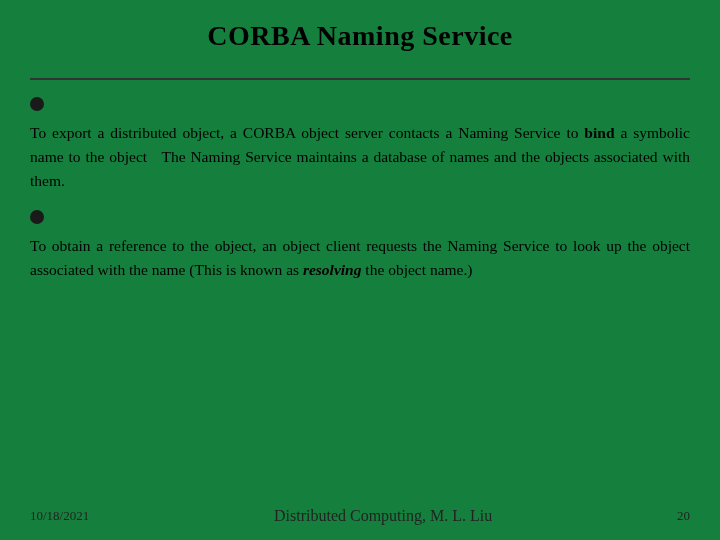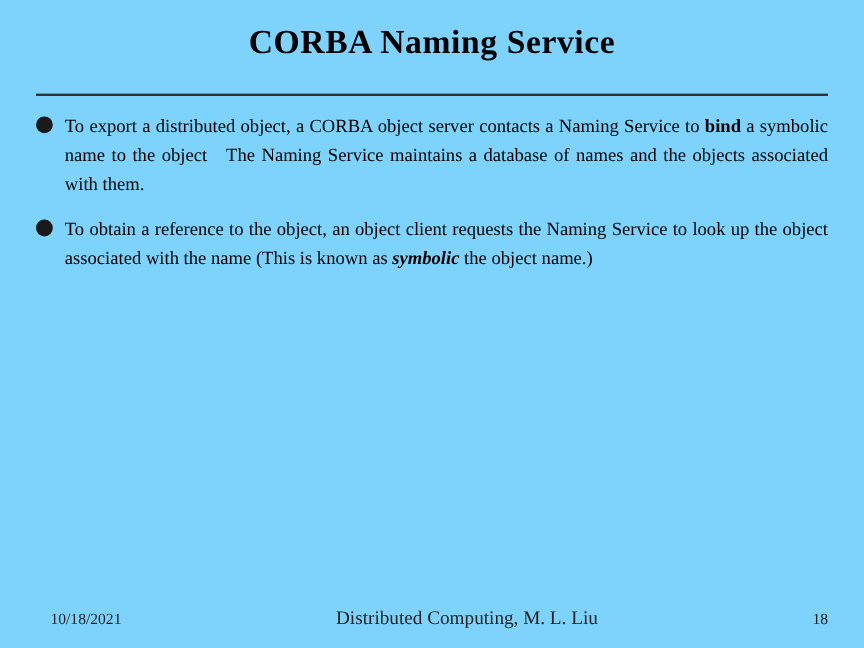--- a/index.html
+++ b/index.html
@@ -12,21 +12,21 @@
       width: 720px;
       height: 540px;
       background: #ffffff;
       font-family: 'Times New Roman', Times, serif;
       overflow: hidden;
     }
 
     .slide {
       width: 720px;
       height: 540px;
-      background: #7dd3fc;
+      background: #15803d;
       display: flex;
       flex-direction: column;
       padding: 20px 30px 15px 30px;
     }
 
     .title-area {
       text-align: center;
       margin-bottom: 18px;
     }
 
@@ -45,21 +45,21 @@
 
     .content {
       flex: 1;
       display: flex;
       flex-direction: column;
       gap: 14px;
     }
 
     .bullet-item {
       display: flex;
-      flex-direction: row;
+      flex-direction: column;
       align-items: flex-start;
       gap: 10px;
     }
 
     .bullet-icon {
       margin-top: 3px;
       flex-shrink: 0;
       width: 14px;
       height: 14px;
       background: #1a1a1a;
@@ -84,21 +84,20 @@
       font-style: italic;
     }
 
     .footer {
       display: flex;
       flex-direction: row;
       justify-content: space-between;
       align-items: center;
       margin-top: 12px;
       padding-top: 5px;
-      margin-left: 12px;
     }
 
     .footer-date {
       font-size: 13px;
       color: #222222;
     }
 
     .footer-title {
       font-size: 16px;
       color: #222222;
@@ -125,26 +124,26 @@
     <div class="bullet-item">
       <span class="bullet-icon"></span>
       <p class="bullet-text">
         To export a distributed object, a CORBA object server contacts a Naming Service to <span class="bold">bind</span> a symbolic name to the object &nbsp; The Naming Service maintains a database of names and the objects associated with them.
       </p>
     </div>
 
     <div class="bullet-item">
       <span class="bullet-icon"></span>
       <p class="bullet-text">
-        To obtain a reference to the object, an object client requests the Naming Service to look up the object associated with the name (This is known as <span class="bold-italic">symbolic</span> the object name.)
+        To obtain a reference to the object, an object client requests the Naming Service to look up the object associated with the name (This is known as <span class="bold-italic">resolving</span> the object name.)
       </p>
     </div>
 
 
   </div>
 
   <div class="footer">
     <span class="footer-date">10/18/2021</span>
     <span class="footer-title">Distributed Computing, M. L. Liu</span>
-    <span class="footer-page">18</span>
+    <span class="footer-page">20</span>
   </div>
 
 </div>
 
 </body></html>

